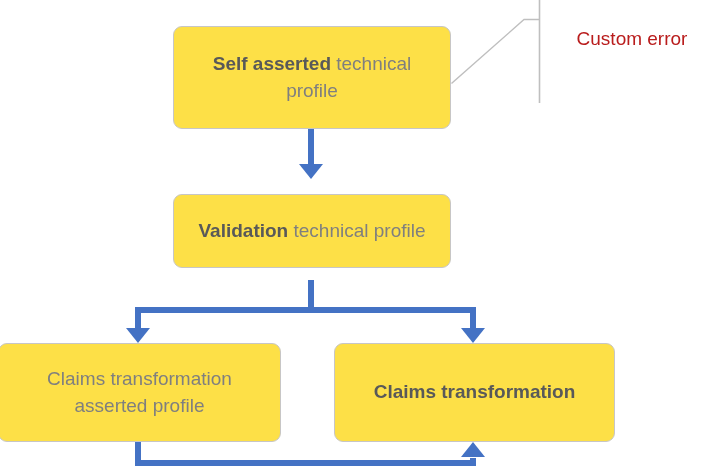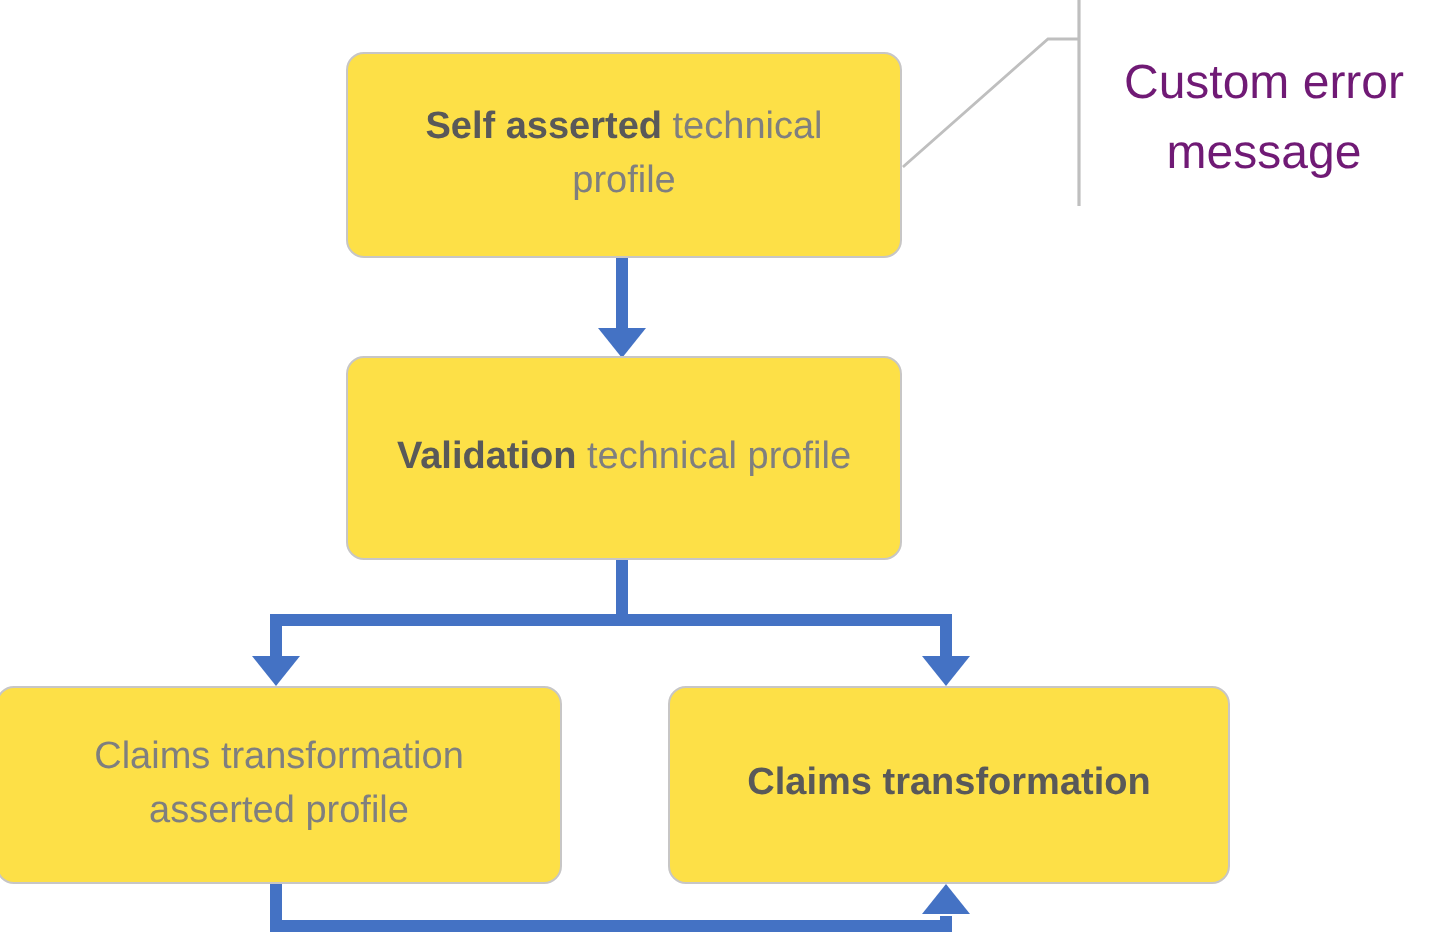--- a/index.html
+++ b/index.html
@@ -48,32 +48,32 @@
   .node-text .emph {
     font-weight: bold;
     color: #595959;
   }
   .node-all-bold {
     font-weight: bold;
     color: #595959;
   }
   
   #node-self-asserted   { left: 173px; top: 26px;  width: 278px; height: 103px; }
-  #node-validation      { left: 173px; top: 178px; width: 278px; height: 102px; }
+  #node-validation      { left: 173px; top: 194px; width: 278px; height: 74px; }
   #node-claims-tp       { left: -2px;  top: 343px; width: 283px; height: 99px;  }
   #node-claims-transform{ left: 334px; top: 343px; width: 281px; height: 99px; text-align: center;  }
 
   #callout-label {
     position: absolute;
     left: 552px;
     top: 25px;
     width: 160px;
     text-align: center;
-    color: #701a75;
-    font-size: 24px;
+    color: #b91c1c;
+    font-size: 19px;
     line-height: 1.45;
   }
 </style>
 </head>
 <body>
 
 <div id="diagram-canvas">
 
   <svg id="connectors-layer" viewBox="0 0 727 470" width="727" height="470" aria-hidden="true">
 
@@ -122,16 +122,15 @@
   <div class="node-box" id="node-claims-tp">
     <span class="node-text">Claims transformation asserted profile</span>
   </div>
 
   <div class="node-box" id="node-claims-transform">
     <span class="node-text node-all-bold">Claims transformation</span>
   </div>
 
   <div id="callout-label">
     <div>Custom error</div>
-    <div>message</div>
   </div>
 
 </div>
 
 </body></html>

